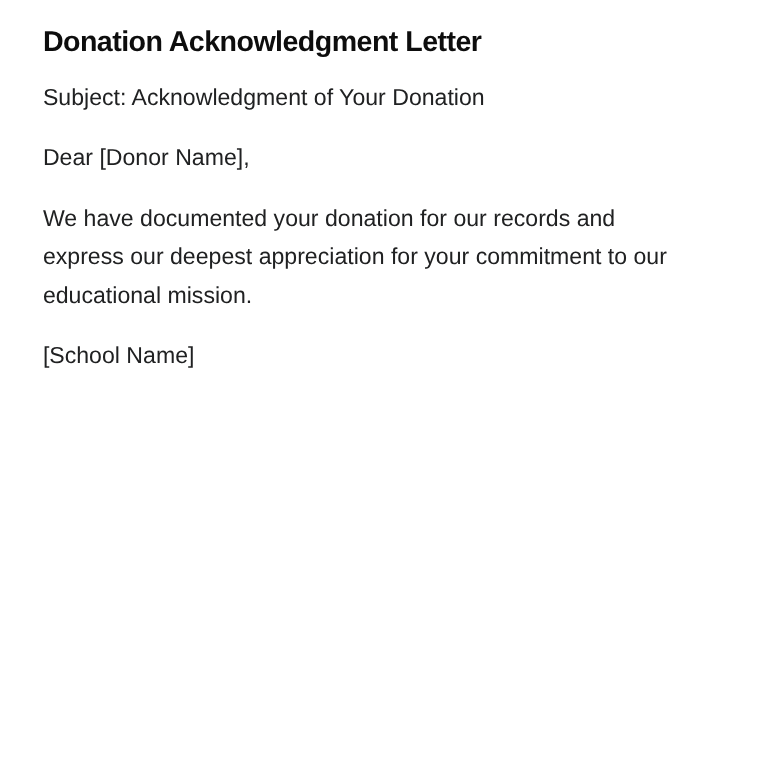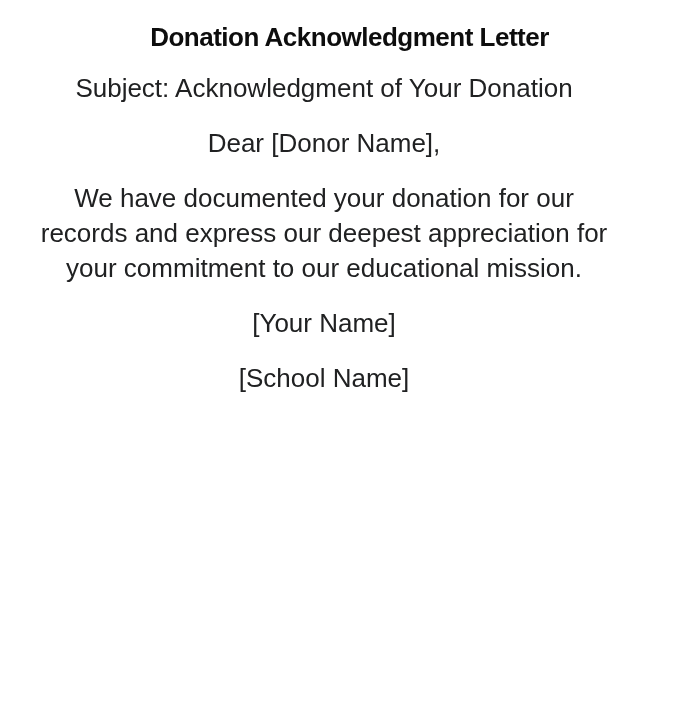--- a/index.html
+++ b/index.html
@@ -10,32 +10,31 @@
     height: 711px;
     overflow: hidden;
   }
   .page {
     box-sizing: border-box;
     width: 700px;
     height: 711px;
     padding: 22px 40px 40px 39px;
     font-family: "Liberation Sans", "DejaVu Sans", sans-serif;
     color: #202122;
-    text-align: center;
   }
   .doc-title {
     font-size: 26px;
     line-height: 31px;
     font-weight: 700;
     letter-spacing: -0.5px;
     color: #0d0d0d;
     margin: 0 0 18px 0;
   }
   .para {
-    font-size: 26px;
+    font-size: 21px;
     line-height: 35px;
     font-weight: 400;
     margin: 20px 0;
     max-width: 570px;
   }
   .para:first-of-type { margin-top: 0; }
 </style>
 </head>
 <body>
 
@@ -43,17 +42,16 @@
   <h1 class="doc-title">Donation Acknowledgment Letter</h1>
 
   <p class="para">Subject: Acknowledgment of Your Donation</p>
 
   <p class="para">Dear [Donor Name],</p>
 
 
   <p class="para">We have documented your donation for our records and express our deepest appreciation for your commitment to our educational mission.</p>
 
 
-  <p class="para">[Your Name]</p>
 
 
   <p class="para">[School Name]</p>
 </div>
 
 </body></html>

